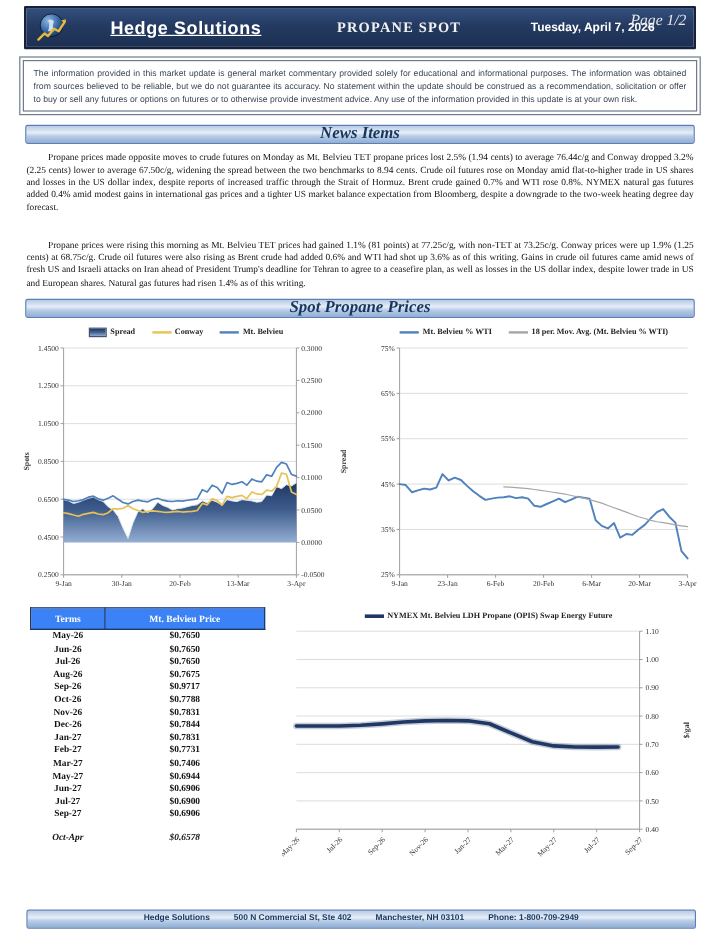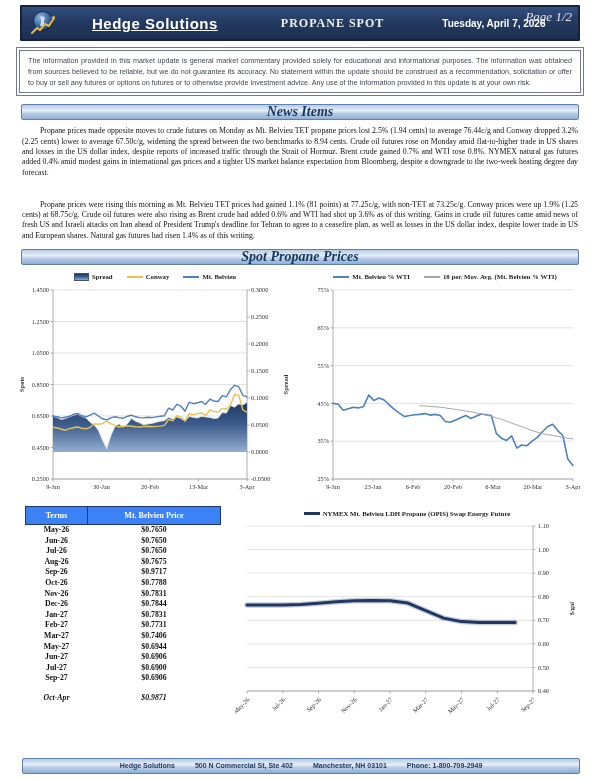--- a/index.html
+++ b/index.html
@@ -309,21 +309,21 @@
           <tr>
             <td>Sep-27</td>
             <td>$0.6906</td>
           </tr>
           <tr class="spacer">
             <td></td>
             <td></td>
           </tr>
           <tr class="summary">
             <td>Oct-Apr</td>
-            <td>$0.9871</td>
+            <td>$0.6578</td>
           </tr>
         </tbody>
     </table>
     <div class="bottom-chart-wrap chart-box" id="chart-futures">
         <div class="legend">
           <span class="legend-item">
             <span class="swatch-line" style="background: rgb(31, 56, 100); height: 3px;"></span>
             <span>NYMEX Mt. Belvieu LDH Propane (OPIS) Swap Energy Future</span>
           </span>
         </div>

